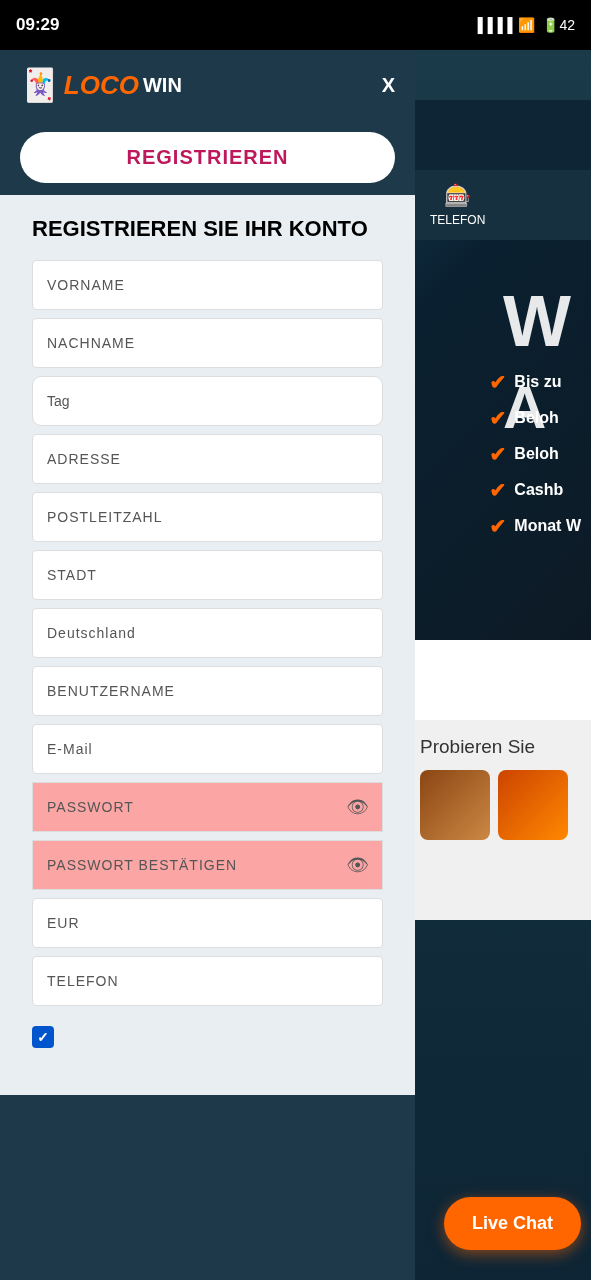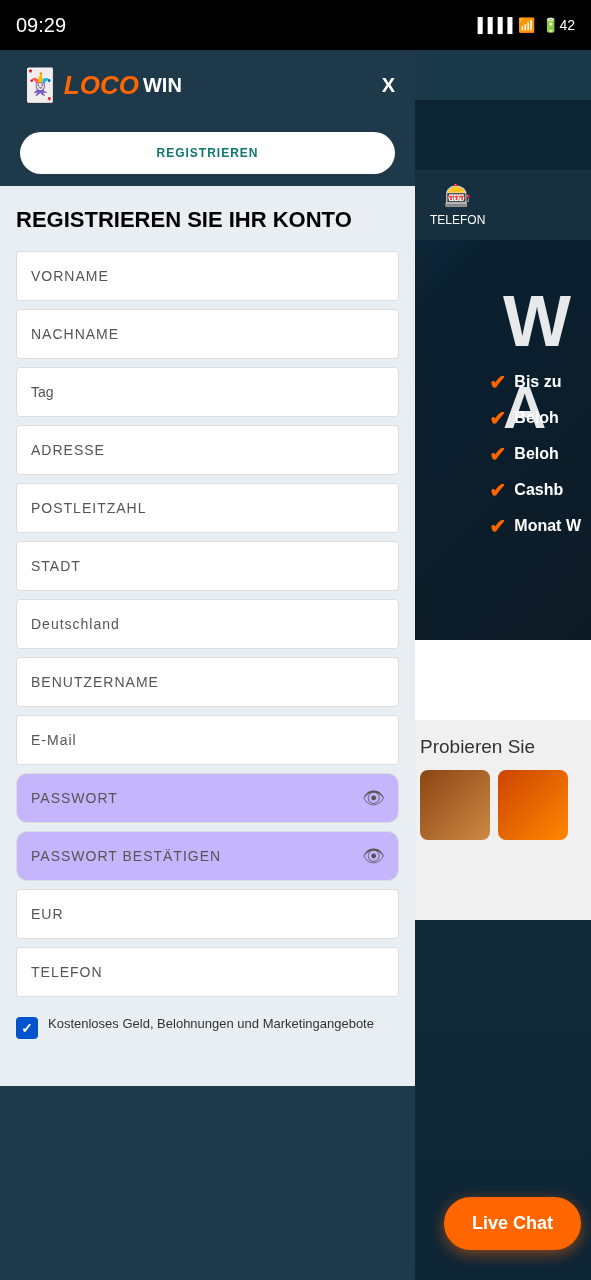--- a/index.html
+++ b/index.html
@@ -20,22 +20,22 @@
       height: 50px;
       background: #000;
       display: flex;
       align-items: center;
       justify-content: space-between;
       padding: 0 16px;
       z-index: 100;
     }
     .status-time {
       color: #fff;
-      font-size: 20px;
-      font-weight: normal;
+      font-size: 17px;
+      font-weight: bold;
     }
     .status-icons {
       display: flex;
       align-items: center;
       gap: 6px;
       color: #fff;
       font-size: 14px;
     }
 
     
@@ -256,45 +256,45 @@
     .auth-buttons {
       display: flex;
       gap: 12px;
       padding: 12px 20px;
       background: #1e3a4a;
     }
     .btn-register {
       flex: 1;
       padding: 14px 0;
       background: #fff;
-      color: #0f766e;
+      color: #be185d;
       border: none;
       border-radius: 30px;
-      font-size: 12px;
+      font-size: 20px;
       font-weight: 900;
       cursor: pointer;
       letter-spacing: 1px;
     }
     .btn-login {
       flex: 1;
       padding: 14px 0;
       background: #ff6600;
       color: #fff;
       border: none;
       border-radius: 30px;
       font-size: 15px;
       font-weight: 900;
       cursor: pointer;
       letter-spacing: 1px;
     }
 
     
     .form-section {
       background: #e8eef2;
-      padding: 20px 16px;
+      padding: 20px 32px;
       min-height: 900px;
     }
     .form-title {
       font-size: 22px;
       font-weight: 900;
       color: #000;
       margin-bottom: 16px;
       line-height: 1.3;
     }
     .form-input {
@@ -317,38 +317,38 @@
     .date-row {
       display: flex;
       gap: 8px;
       margin-bottom: 8px;
     }
     .date-input {
       flex: 1;
       padding: 16px 14px;
       background: #fff;
       border: 1px solid #ddd;
-      border-radius: 4px;
+      border-radius: 9px;
       font-size: 14px;
       color: #555;
       outline: none;
     }
     .date-input::placeholder {
       color: #555;
     }
     .input-with-icon {
       position: relative;
       margin-bottom: 8px;
     }
     .input-with-icon input {
       width: 100%;
       padding: 16px 44px 16px 14px;
-      background: #c4b5fd;
+      background: #fca5a5;
       border: 1px solid #ddd;
-      border-radius: 11px;
+      border-radius: 0;
       font-size: 14px;
       color: #555;
       letter-spacing: 1px;
       outline: none;
     }
     .input-with-icon input::placeholder {
       color: #555;
       letter-spacing: 1px;
     }
     .eye-icon {
@@ -530,18 +530,17 @@
       <span class="eye-icon">👁</span>
     </div>
 
     <input class="form-input" type="text" placeholder="EUR" style="">
 
     <input class="form-input" type="tel" placeholder="TELEFON" style="">
 
     
     <div class="checkbox-row">
       <div class="checkbox-blue"></div>
-      <span class="checkbox-label">Kostenloses Geld, Belohnungen und Marketingangebote</span>
     </div>
   </div>
 </div>
 
 <button class="live-chat-btn">Live Chat</button>
 
 </body></html>

